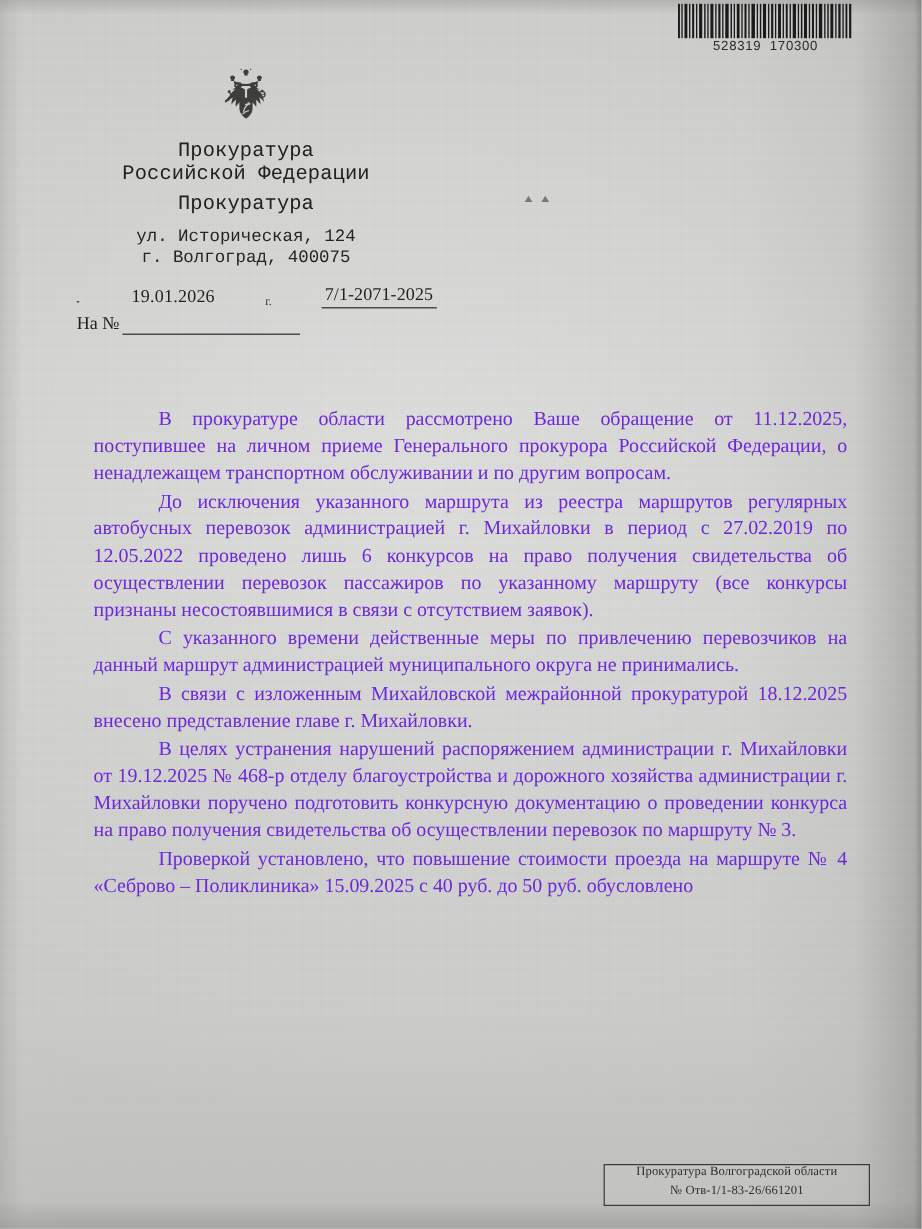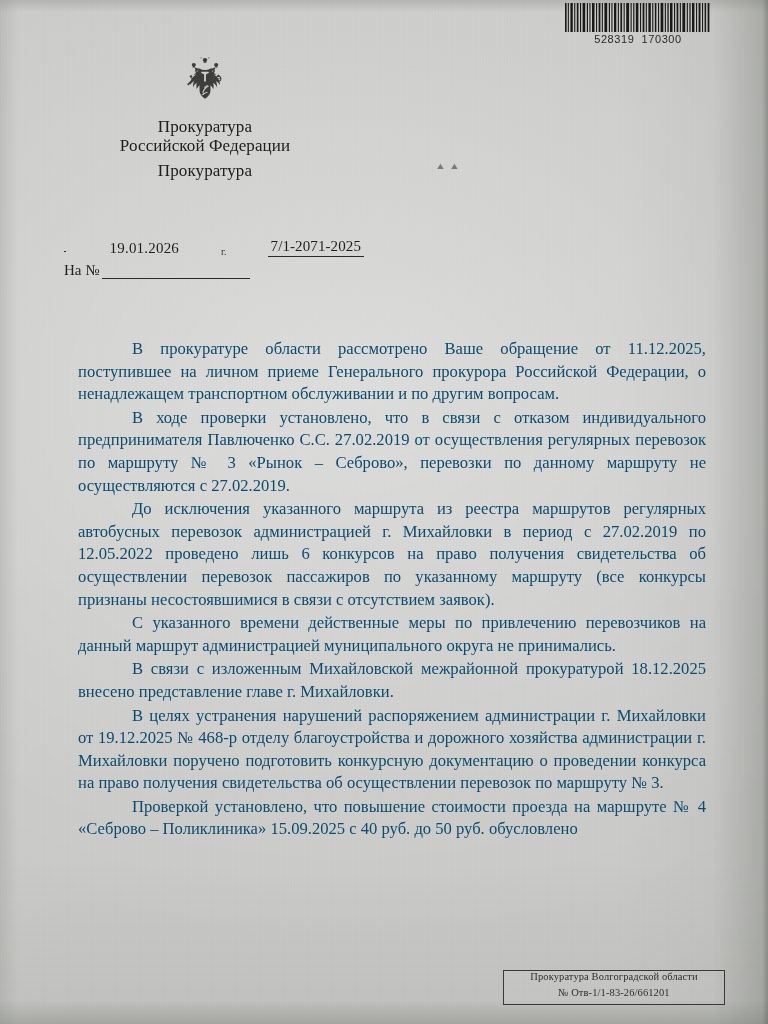--- a/index.html
+++ b/index.html
@@ -83,20 +83,21 @@
     margin-top: 1px;
   }
 
   
   .letterhead {
     position: absolute;
     left: 74px;
     top: 54px;
     width: 262px;
     text-align: center;
+    font-family: Liberation Mono, monospace;
   }
   .emblem {
     display: block;
     margin: 0 auto 8px auto;
     width: 56px;
     height: 56px;
     opacity: 0.88;
   }
   .org-line {
     font-size: 17px;
@@ -179,21 +180,21 @@
     top: 338px;
     width: 628px;
   }
   .para {
     text-align: justify;
     text-justify: inter-word;
     text-indent: 54px;
     font-size: 16.6px;
     line-height: 22.6px;
     margin: 0 0 1px 0;
-    color: #0c4a6e;
+    color: #6d28d9;
     hyphens: none;
   }
 
   
   .stamp {
     position: absolute;
     left: 503px;
     top: 970px;
     width: 212px;
     border: 1.4px solid #3a3b38;
@@ -320,40 +321,43 @@
       </g>
     </svg>
 
     <div class="org-line">Прокуратура</div>
     <div class="org-line">Российской Федерации</div>
 
     <div class="org-block-2">
       <div class="org-line">Прокуратура</div>
     </div>
 
+    <div class="addr">
+      <div>ул. Историческая, 124</div>
+      <div>г. Волгоград, 400075</div>
+    </div>
   </div>
 
   <div class="refline">
     <div class="row1">
       <span class="dash"></span>
       <span class="date-val">19.01.2026</span>
       <span class="g-mark">г.</span>
       <span class="ref-val">7/1-2071-2025</span>
     </div>
     <div class="row2">
       <span class="na-label">На №</span>
       <span class="na-rule"></span>
     </div>
   </div>
 
   <div class="artifact">▲▲</div>
 
   <div class="body-text">
     <p class="para">В прокуратуре области рассмотрено Ваше обращение от 11.12.2025, поступившее на личном приеме Генерального прокурора Российской Федерации, о ненадлежащем транспортном обслуживании и по другим вопросам.</p>
-    <p class="para">В ходе проверки установлено, что в связи с отказом индивидуального предпринимателя Павлюченко С.С. 27.02.2019 от осуществления регулярных перевозок по маршруту № 3 «Рынок – Себрово», перевозки по данному маршруту не осуществляются с 27.02.2019.</p>
     <p class="para">До исключения указанного маршрута из реестра маршрутов регулярных автобусных перевозок администрацией г. Михайловки в период с 27.02.2019 по 12.05.2022 проведено лишь 6 конкурсов на право получения свидетельства об осуществлении перевозок пассажиров по указанному маршруту (все конкурсы признаны несостоявшимися в связи с отсутствием заявок).</p>
     <p class="para">С указанного времени действенные меры по привлечению перевозчиков на данный маршрут администрацией муниципального округа не принимались.</p>
     <p class="para">В связи с изложенным Михайловской межрайонной прокуратурой 18.12.2025 внесено представление главе г. Михайловки.</p>
     <p class="para">В целях устранения нарушений распоряжением администрации г. Михайловки от 19.12.2025 № 468-р отделу благоустройства и дорожного хозяйства администрации г. Михайловки поручено подготовить конкурсную документацию о проведении конкурса на право получения свидетельства об осуществлении перевозок по маршруту № 3.</p>
     <p class="para">Проверкой установлено, что повышение стоимости проезда на маршруте № 4 «Себрово – Поликлиника» 15.09.2025 с 40 руб. до 50 руб. обусловлено</p>
   </div>
 
   <div class="stamp">
     <div class="stamp-line1">Прокуратура Волгоградской области</div>
     <div class="stamp-line2">№ Отв-1/1-83-26/661201</div>

